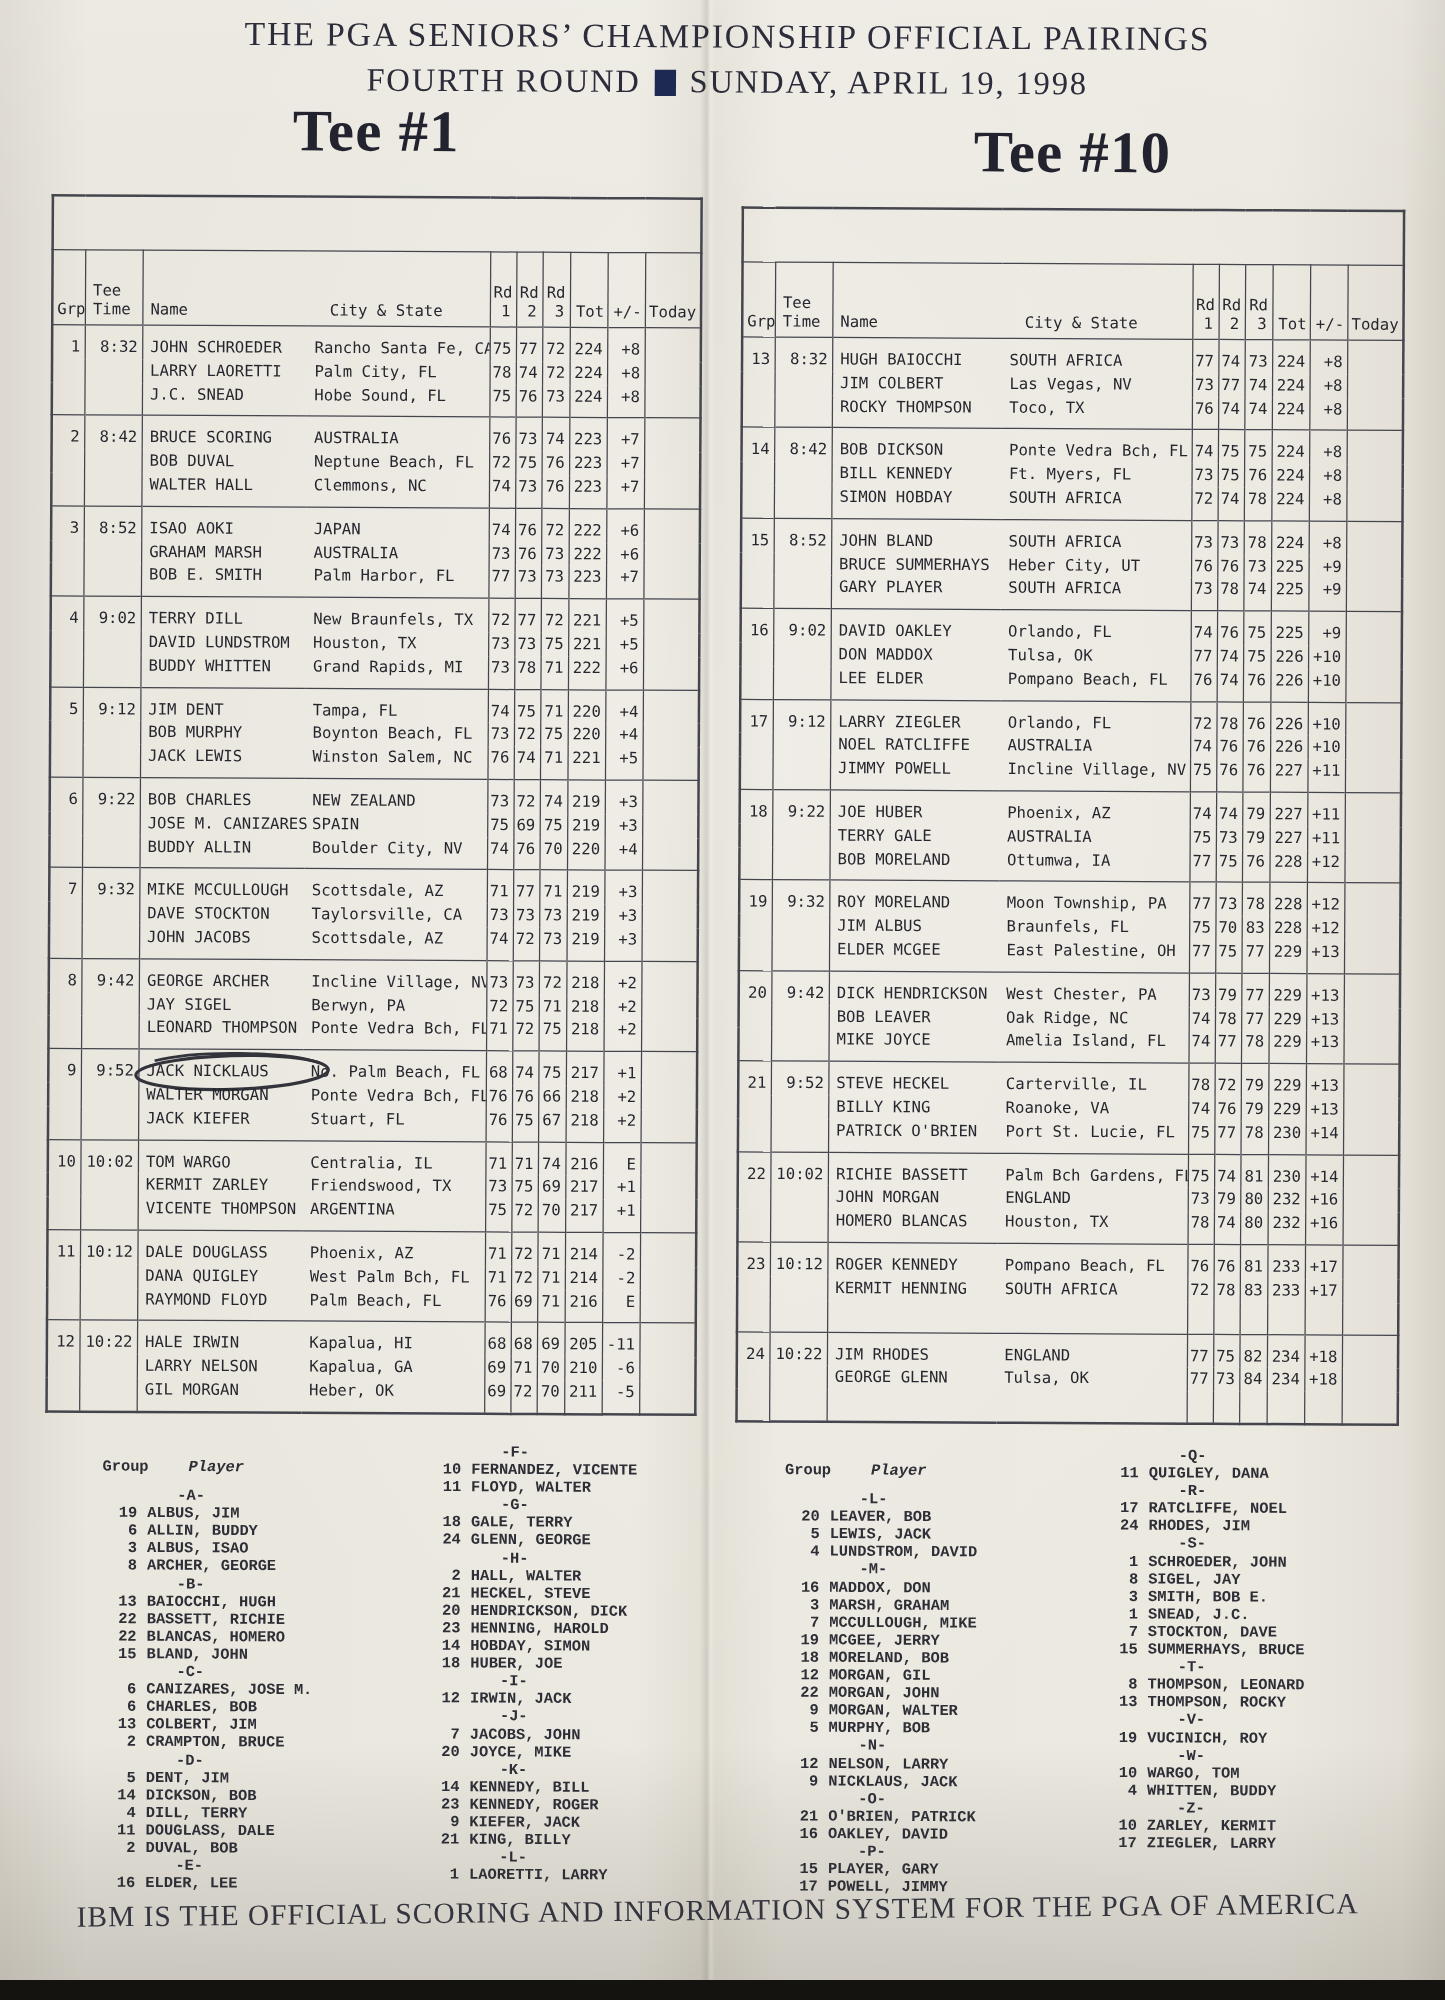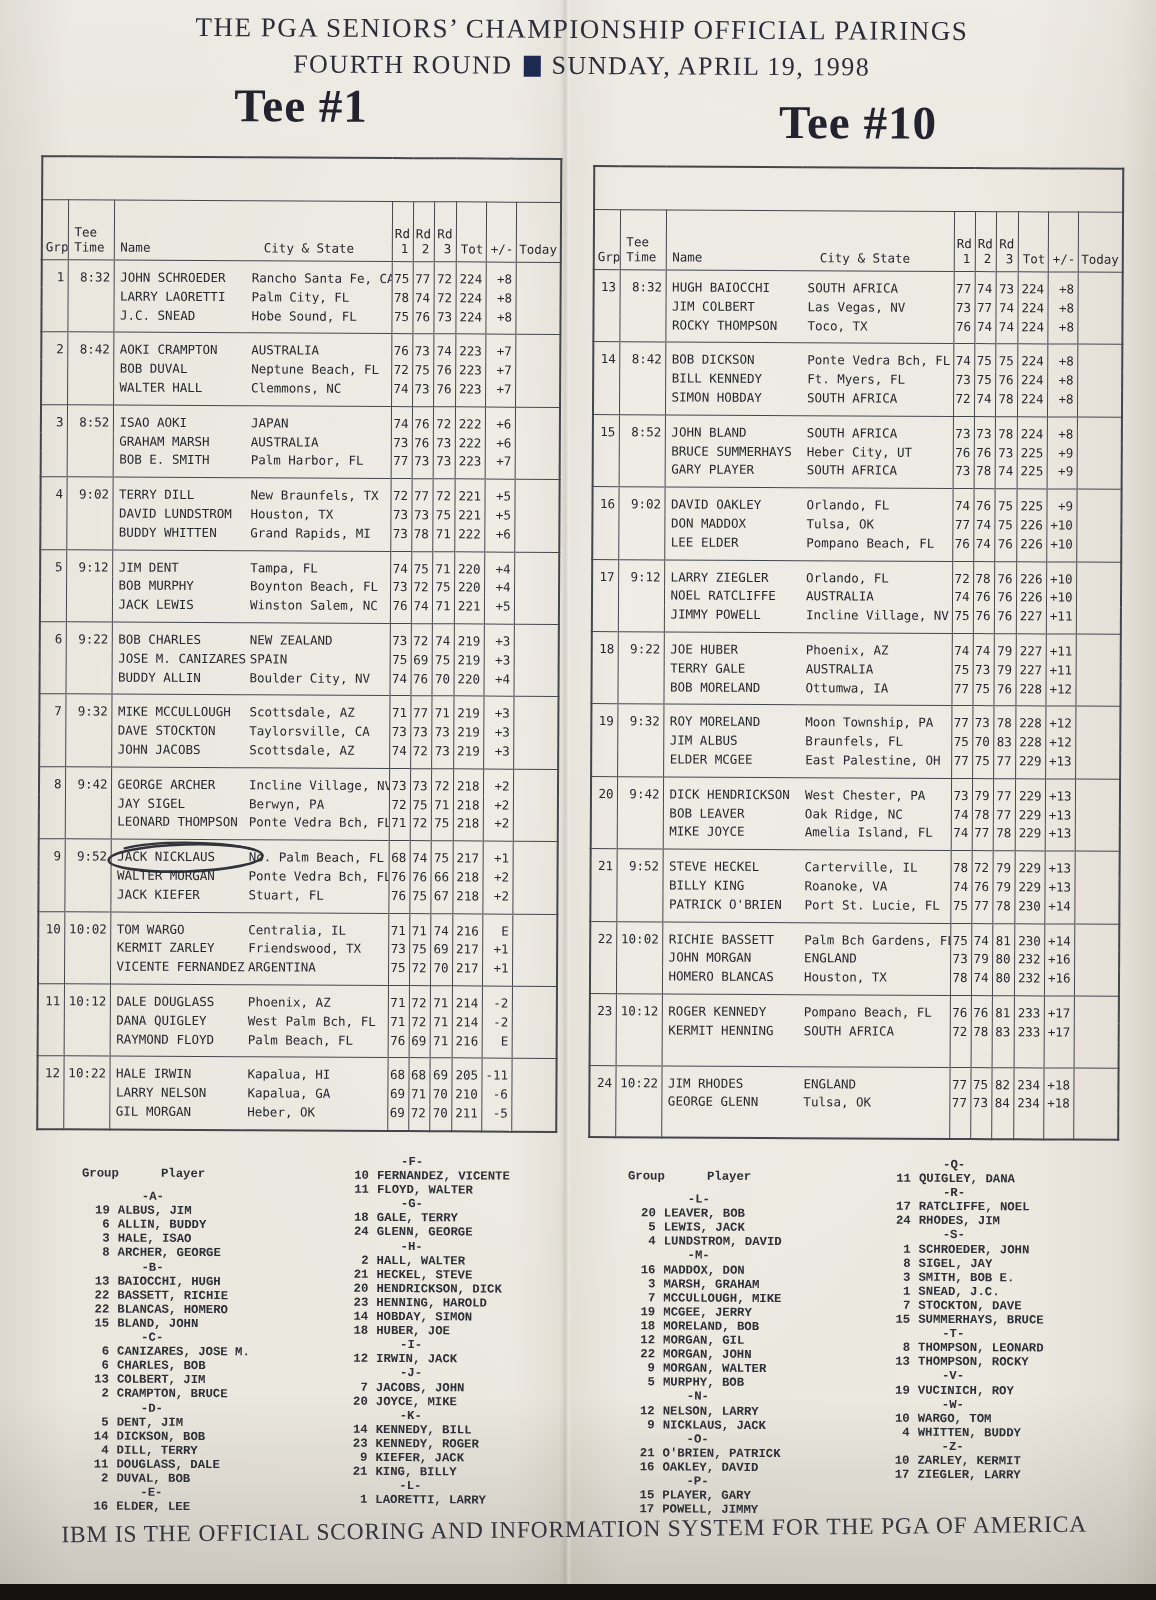--- a/index.html
+++ b/index.html
@@ -60,21 +60,21 @@
   
   .player-index{position:absolute;left:64px;top:1156px;width:1062px;display:flex;
     font-family:"Liberation Mono",monospace;font-size:12.3px;font-weight:700;
     color:#2e2e36;line-height:14.1px;}
   .index-col{flex:none;}
   .col-0{width:259px;padding-top:13px;}
   .col-1{width:287px;}
   .col-2{width:255px;padding-top:13px;}
   .col-3{width:255px;}
   .index-head{display:flex;padding-left:20px;margin-bottom:9px;}
-  .ih-player{margin-left:42px;}
+  .ih-player{margin-left:32px;font-style:italic;}
   .index-entry{display:flex;}
   .ie-num{width:48px;text-align:right;flex:none;}
   .ie-name{margin-left:8px;white-space:pre;}
   .index-letter{padding-left:80px;}
 
   .footer{position:absolute;top:1516px;left:0;width:1156px;text-align:center;
     font-family:"Liberation Serif",serif;font-size:23.5px;letter-spacing:0.8px;
     color:#35353f;transform:rotate(-0.9deg);}
 </style>
 </head>
@@ -185,21 +185,21 @@
             <td class="c-r num">73</td>
             <td class="c-tot num">224</td>
             <td class="c-pm num">+8</td>
             <td class="c-today"></td>
           </tr>
         </tbody>
         <tbody class="group">
           <tr class="prow first">
             <td class="c-grp">2</td>
             <td class="c-time">8:42</td>
-            <td class="c-name"><span class="pname">AOKI CRAMPTON</span></td>
+            <td class="c-name"><span class="pname">BRUCE SCORING</span></td>
             <td class="c-city">AUSTRALIA</td>
             <td class="c-r num">76</td>
             <td class="c-r num">73</td>
             <td class="c-r num">74</td>
             <td class="c-tot num">223</td>
             <td class="c-pm num">+7</td>
             <td class="c-today"></td>
           </tr>
           <tr class="prow">
             <td class="c-grp"></td>
@@ -516,21 +516,21 @@
             <td class="c-r num">73</td>
             <td class="c-r num">75</td>
             <td class="c-r num">69</td>
             <td class="c-tot num">217</td>
             <td class="c-pm num">+1</td>
             <td class="c-today"></td>
           </tr>
           <tr class="prow last">
             <td class="c-grp"></td>
             <td class="c-time"></td>
-            <td class="c-name"><span class="pname">VICENTE FERNANDEZ</span></td>
+            <td class="c-name"><span class="pname">VICENTE THOMPSON</span></td>
             <td class="c-city">ARGENTINA</td>
             <td class="c-r num">75</td>
             <td class="c-r num">72</td>
             <td class="c-r num">70</td>
             <td class="c-tot num">217</td>
             <td class="c-pm num">+1</td>
             <td class="c-today"></td>
           </tr>
         </tbody>
         <tbody class="group">
@@ -1135,21 +1135,21 @@
         <div class="index-entry">
           <span class="ie-num">19</span>
           <span class="ie-name">ALBUS, JIM</span>
         </div>
         <div class="index-entry">
           <span class="ie-num">6</span>
           <span class="ie-name">ALLIN, BUDDY</span>
         </div>
         <div class="index-entry">
           <span class="ie-num">3</span>
-          <span class="ie-name">HALE, ISAO</span>
+          <span class="ie-name">ALBUS, ISAO</span>
         </div>
         <div class="index-entry">
           <span class="ie-num">8</span>
           <span class="ie-name">ARCHER, GEORGE</span>
         </div>
         <div class="index-letter">-B-</div>
         <div class="index-entry">
           <span class="ie-num">13</span>
           <span class="ie-name">BAIOCCHI, HUGH</span>
         </div>

